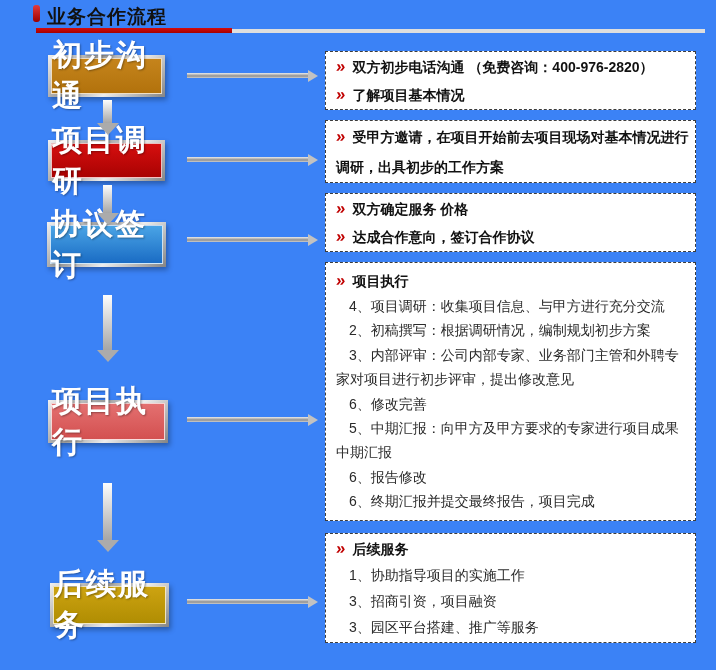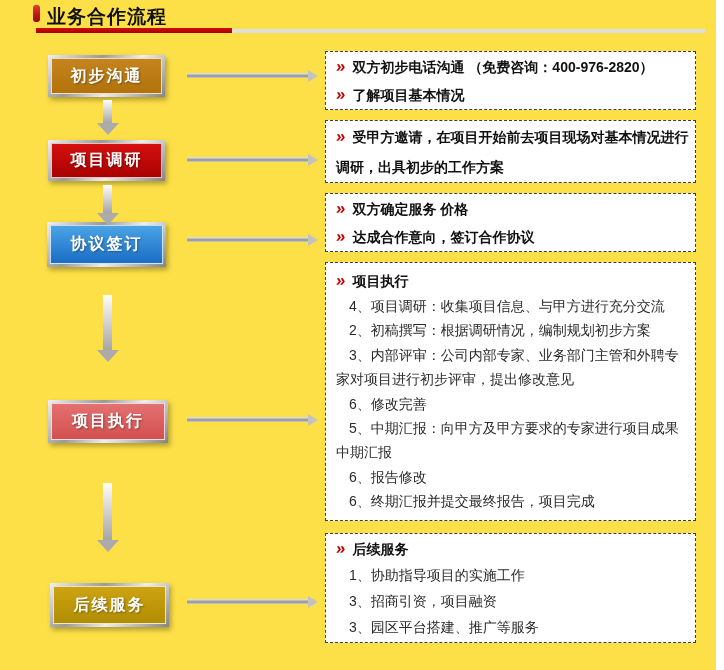--- a/index.html
+++ b/index.html
@@ -1,35 +1,35 @@
 <!DOCTYPE html>
 <html><head>
 <meta charset="utf-8">
 <style>
   * { margin:0; padding:0; box-sizing:border-box; }
   html,body { background:#ffffff; }
   body { font-family:"Liberation Sans","DejaVu Sans",sans-serif; }
-  .canvas { position:relative; width:716px; height:670px; background:#fde047; overflow:hidden; }
+  .canvas { position:relative; width:716px; height:670px; background:#3b82f6; overflow:hidden; }
 
   
   .title-tick { position:absolute; left:33px; top:5px; width:7px; height:17px;
     border-radius:3px; background:linear-gradient(180deg,#e43a3a,#9c0000); }
   .page-title { position:absolute; left:47px; top:4px; font-size:19px; font-weight:bold;
     color:#111; letter-spacing:1px; }
   .title-underline { position:absolute; left:36px; top:28px; width:196px; height:5px;
     background:linear-gradient(180deg,#d40c0c,#a50000); }
   .title-underline-ext { position:absolute; left:232px; top:29px; width:473px; height:4px;
     background:#dedede; }
 
   
   .step { position:absolute; padding:3px;
     background:linear-gradient(135deg,#f0f0f0 0%,#9a9a9a 35%,#ededed 60%,#848484 100%);
     box-shadow:2px 3px 5px rgba(0,0,0,0.3); }
   .step-inner { width:100%; height:100%; display:flex; align-items:center; justify-content:center;
-    border:1px solid rgba(255,255,255,0.75); color:#ffffff; font-size:16px; font-weight:bold;
+    border:1px solid rgba(255,255,255,0.75); color:#ffffff; font-size:30px; font-weight:bold;
     letter-spacing:2px; text-shadow:1px 1px 2px rgba(0,0,0,0.35); }
   .step1 { left:48px;  top:55px;  width:117px; height:42px; }
   .step2 { left:48px;  top:140px; width:117px; height:41px; }
   .step3 { left:47px;  top:222px; width:119px; height:45px; }
   .step4 { left:48px;  top:400px; width:120px; height:43px; }
   .step5 { left:50px;  top:583px; width:119px; height:44px; }
 
   
   .varrow { position:absolute; left:96px; width:23px; display:flex; flex-direction:column; align-items:center; }
   .varrow .shaft { width:9px; background:linear-gradient(180deg,#fdfdfd,#a6a6a6); }

